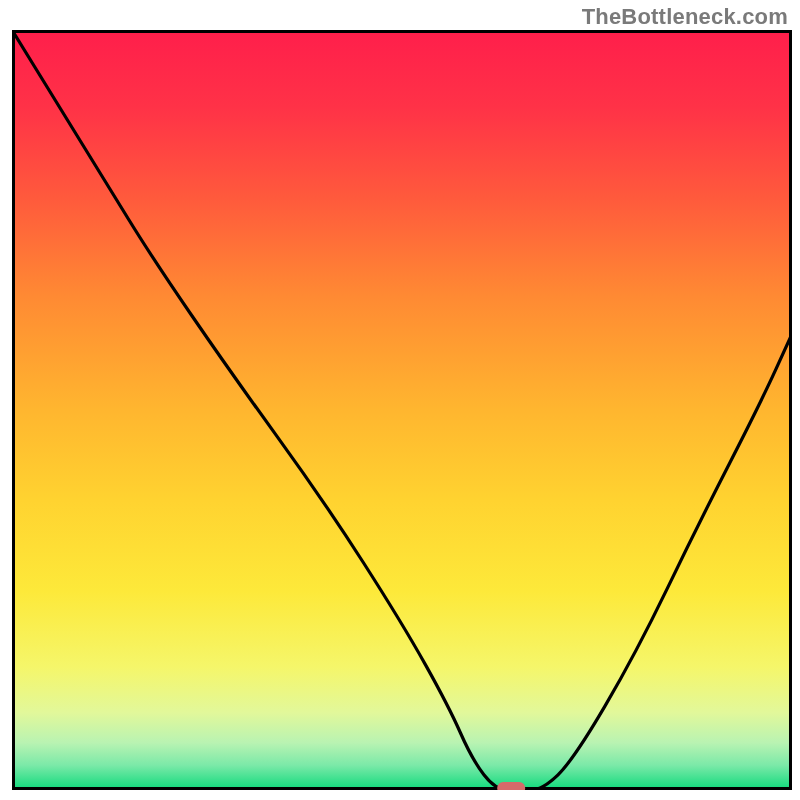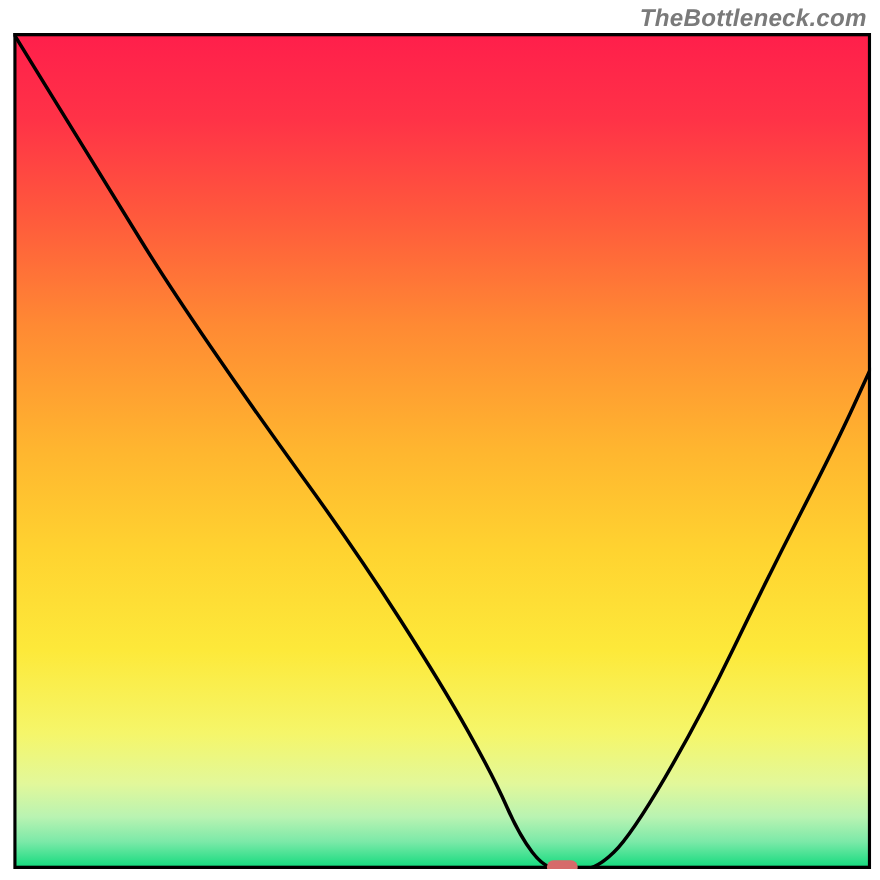--- a/index.html
+++ b/index.html
@@ -7,21 +7,20 @@
     padding: 0;
     width: 800px;
     height: 800px;
     background: #ffffff;
     overflow: hidden;
   }
   .stage {
     position: relative;
     width: 800px;
     height: 800px;
-    font-style: italic;
   }
   .watermark {
     position: absolute;
     top: 4px;
     right: 12px;
     font-family: Arial, Helvetica, sans-serif;
     font-size: 22px;
     font-weight: 600;
     color: #7a7a7a;
     letter-spacing: 0.2px;

